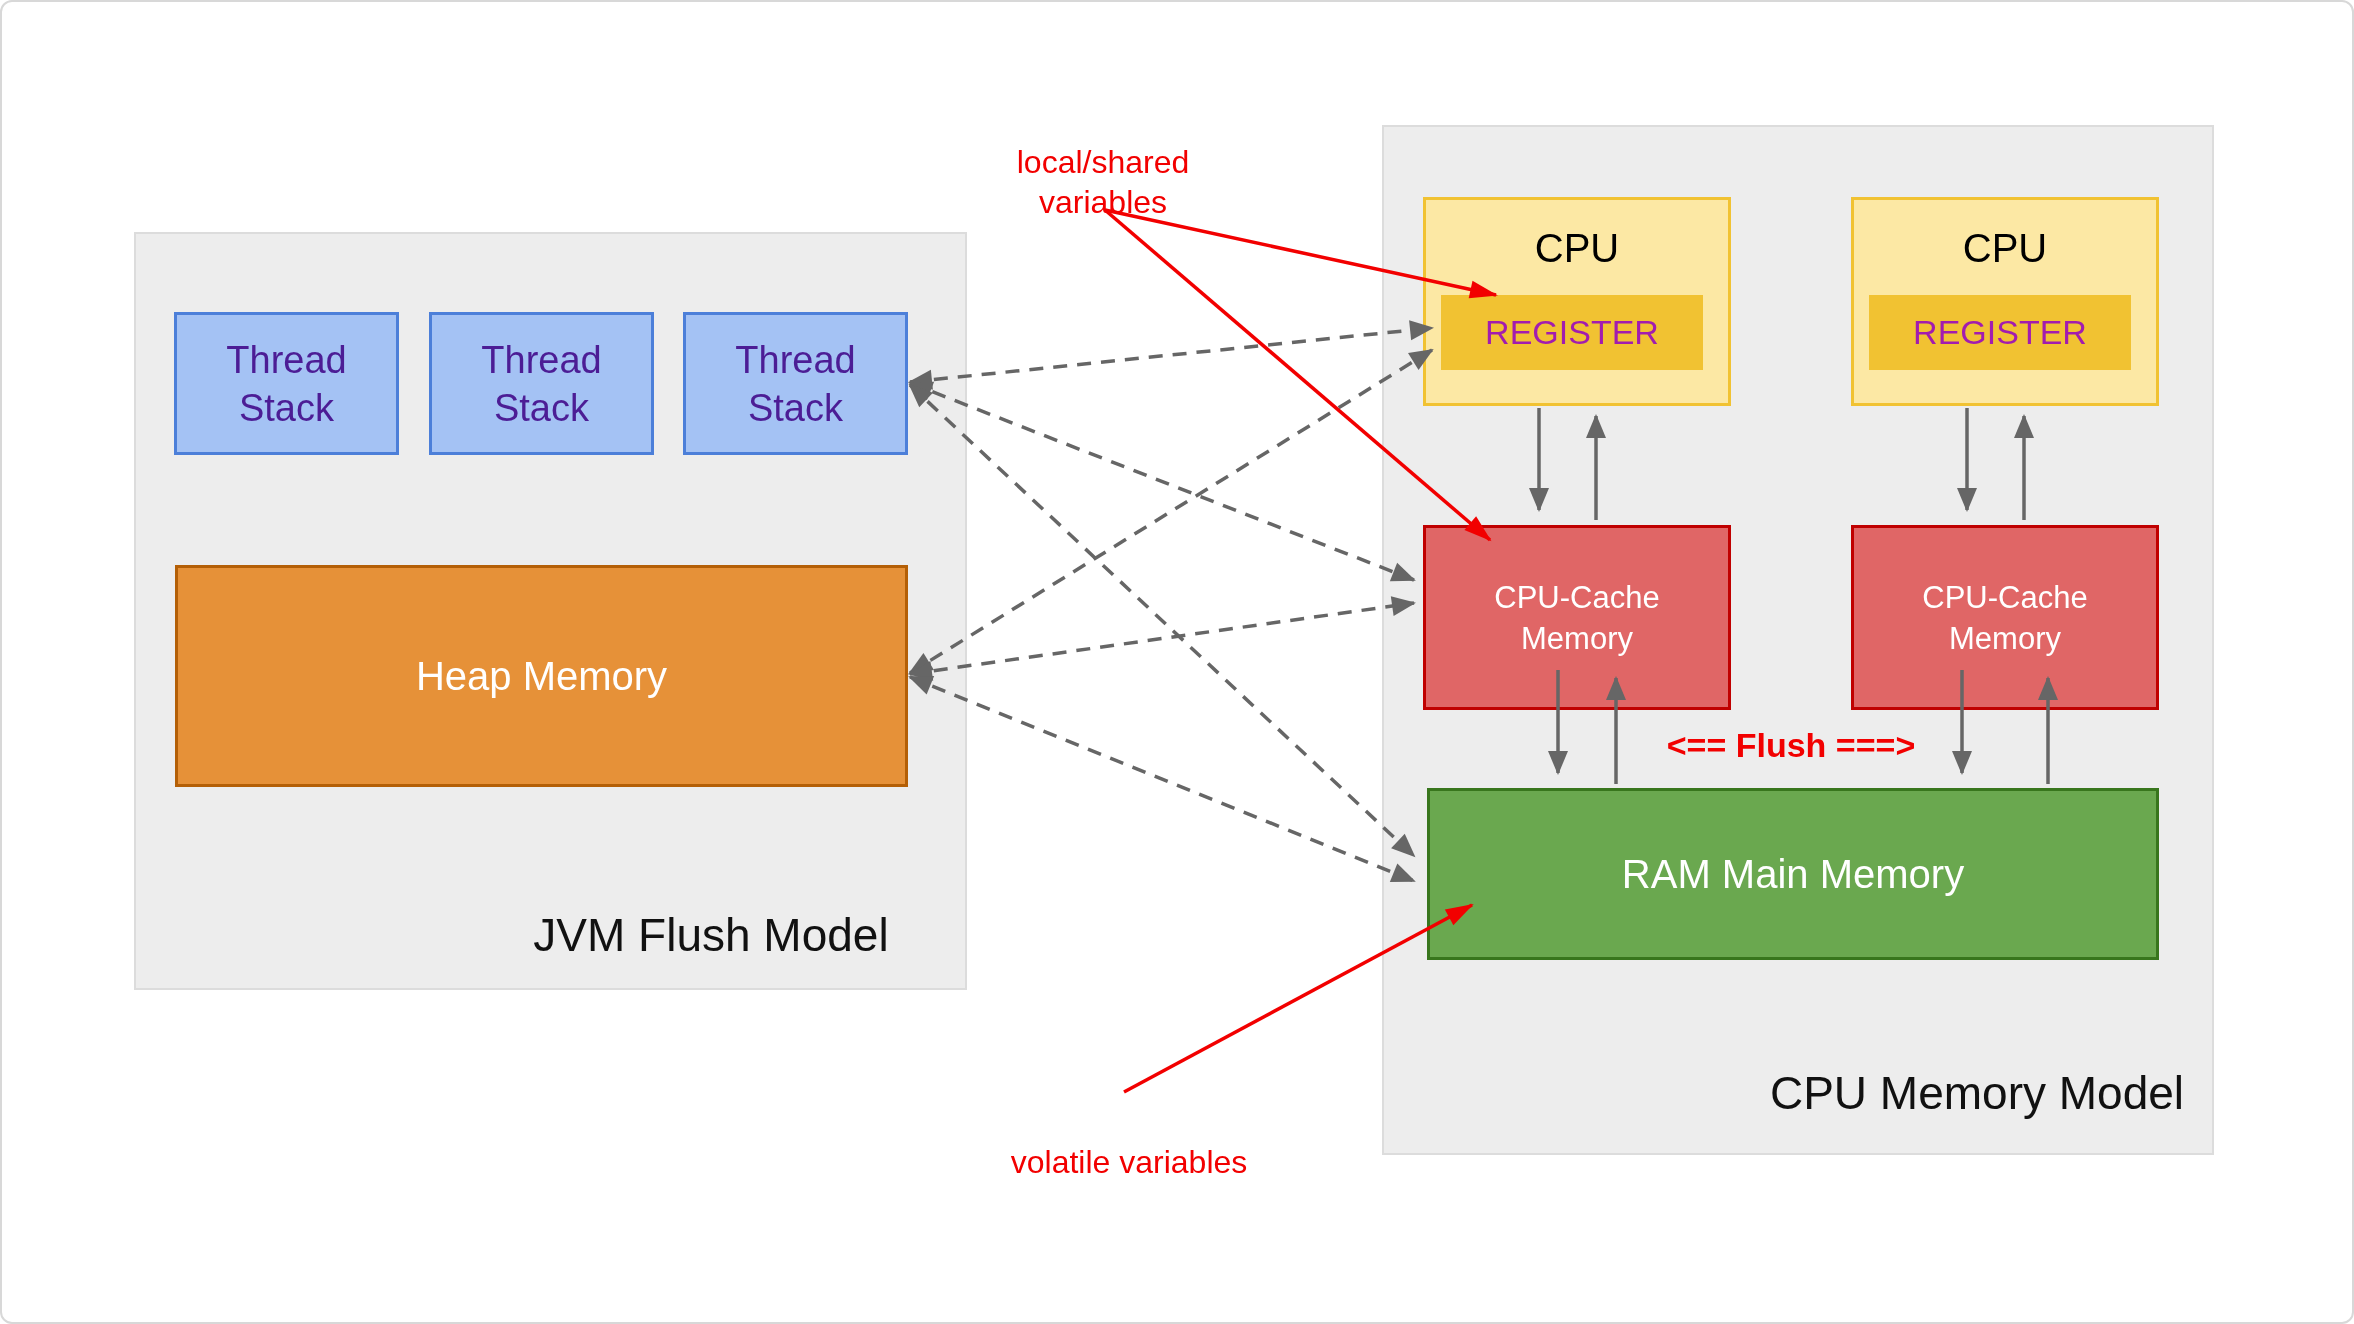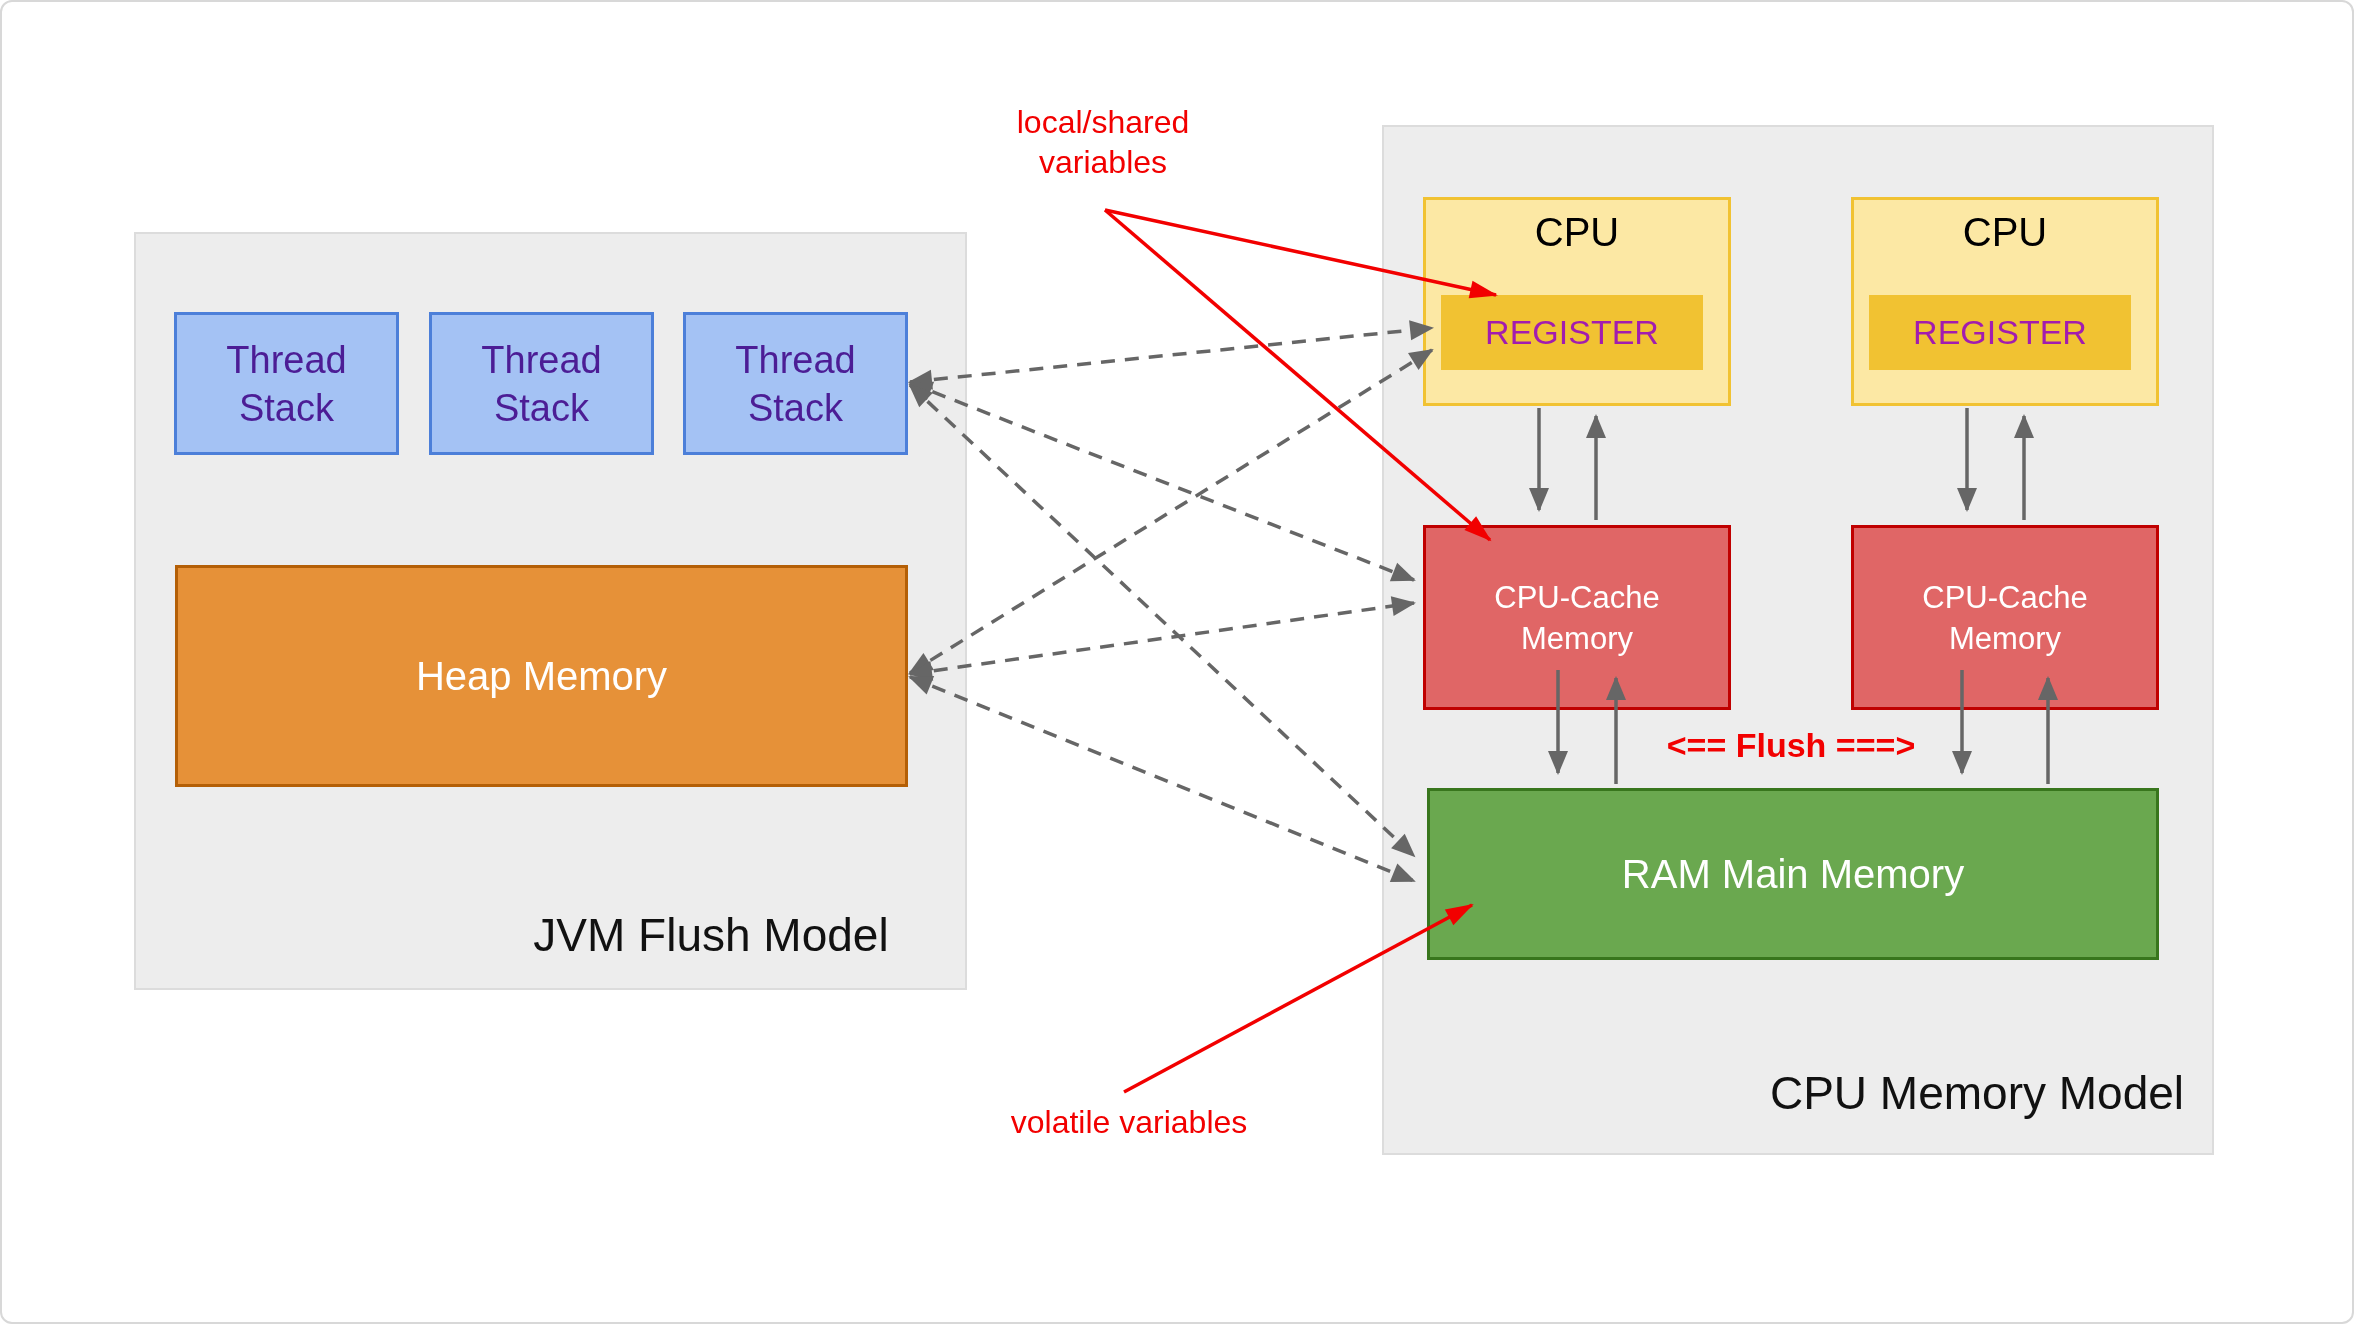--- a/index.html
+++ b/index.html
@@ -2,24 +2,24 @@
 <html><head>
 <meta charset="utf-8">
 <style>
   html,body{margin:0;padding:0;background:#ffffff;font-family:"Liberation Sans","DejaVu Sans",sans-serif;}
   .canvas{position:relative;width:2354px;height:1324px;background:#ffffff;border:2px solid #d8d8d8;border-radius:12px;box-sizing:border-box;overflow:hidden;}
   .panel{position:absolute;background:#EDEDED;border:2px solid #DCDCDC;box-sizing:border-box;}
   .panel-label{position:absolute;color:#111111;font-size:46px;text-align:center;white-space:nowrap;}
   .box{position:absolute;box-sizing:border-box;display:flex;align-items:center;justify-content:center;text-align:center;}
   .thread-stack{width:225px;height:143px;top:308px;background:#A4C2F4;border:3px solid #4C7FD9;color:#4c1d95;font-size:38px;line-height:48px;}
   .heap{left:171px;top:561px;width:733px;height:222px;background:#E69138;border:3px solid #B45F06;color:#fff;font-size:40px;}
-  .cpu-box{top:193px;width:308px;height:209px;background:#FCE8A4;border:3px solid #F1C232;align-items:flex-start;color:#000;font-size:40px;padding-top:10px;}
+  .cpu-box{top:193px;width:308px;height:209px;background:#FCE8A4;border:3px solid #F1C232;align-items:flex-start;color:#000;font-size:40px;padding-top:26px;}
   .register{position:absolute;left:15px;top:95px;width:262px;height:75px;background:#F1C232;display:flex;align-items:center;justify-content:center;color:#a21caf;font-size:34px;}
   .cache{top:521px;width:308px;height:185px;background:#E06666;border:3px solid #C00000;color:#fff;font-size:31px;line-height:41px;flex-direction:column;}
-  .red-note{position:absolute;color:#F20000;font-size:32px;line-height:40px;text-align:center;white-space:nowrap;}
+  .red-note{position:absolute;color:#F20000;font-size:32px;line-height:40px;text-align:center;white-space:nowrap;margin-top:40px;}
   .flush{position:absolute;color:#F20000;font-size:34px;font-weight:700;text-align:center;white-space:nowrap;}
   svg.overlay{position:absolute;left:0;top:0;width:2354px;height:1324px;pointer-events:none;}
 </style>
 </head>
 <body>
 
 <div class="canvas">
 
   <div class="panel" style="left:132px;top:230px;width:833px;height:758px;">
     <div class="box thread-stack" style="position:absolute;left:38px;top:78px;">

